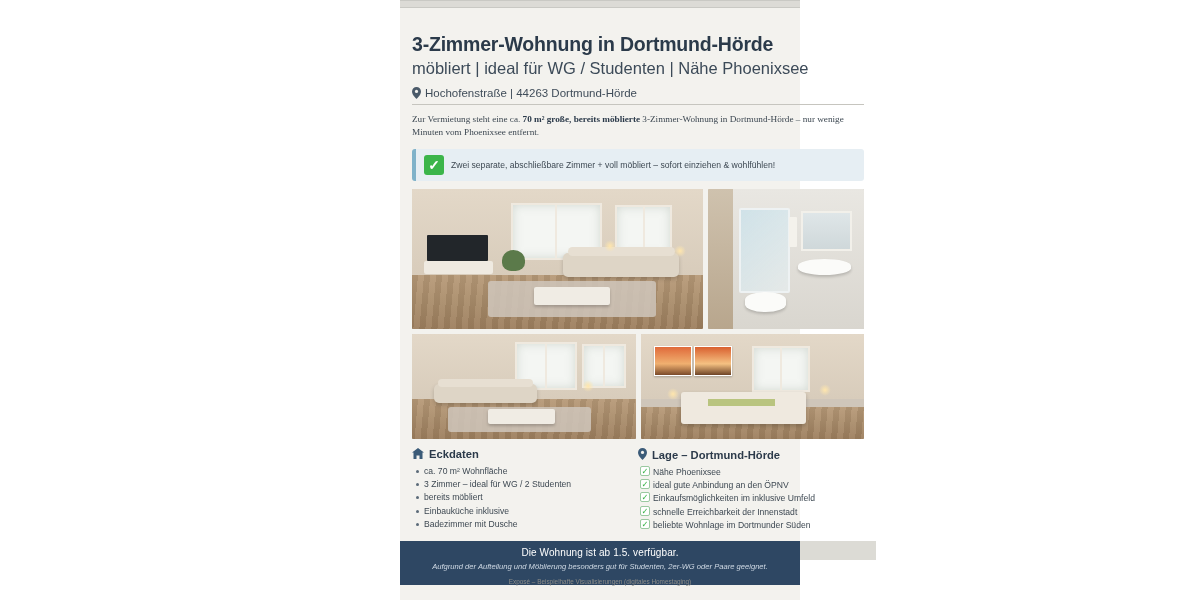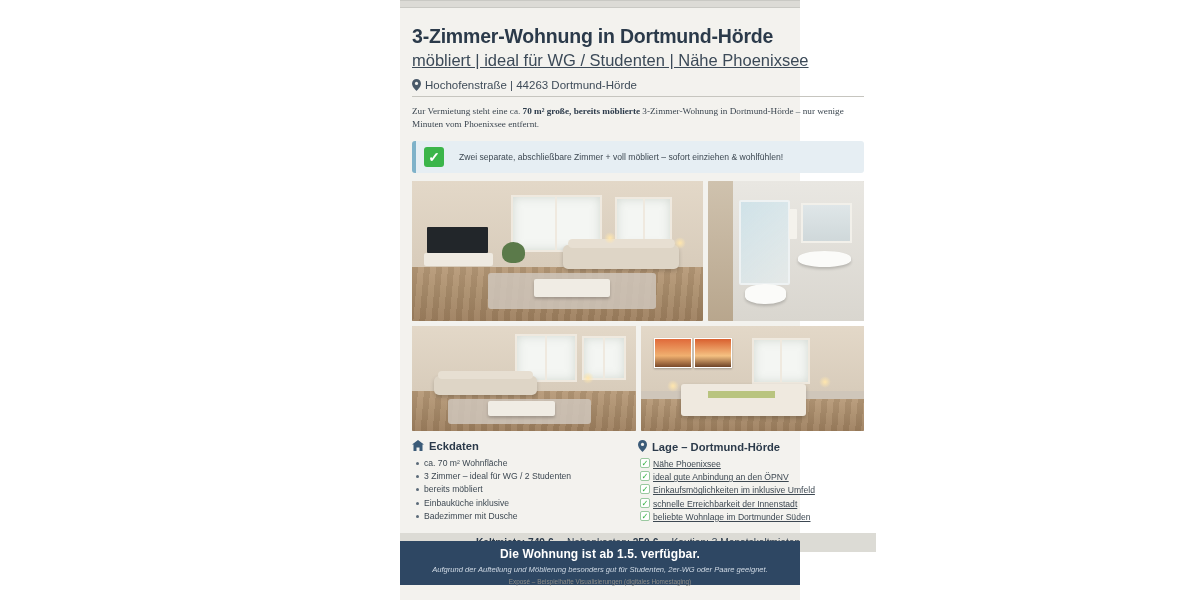--- a/index.html
+++ b/index.html
@@ -33,42 +33,41 @@
     background: #c9c9c4;
   }
   .topbar .inner {
     position: absolute;
     left: 0; top: 1px;
     width: 400px; height: 6px;
     background: #dcdbd6;
   }
   .content {
     position: absolute;
-    left: 0; top: 8px;
+    left: 0; top: 16px;
     width: 476px;
     padding: 8px 12px;
     box-sizing: border-box;
   }
 
   
   .headline {
     font-size: 19.5px;
     font-weight: bold;
     color: #2b3a4a;
     letter-spacing: -0.2px;
     margin: 10px 0 0 0;
     line-height: 1.12;
   }
   .subheadline {
     font-size: 16.5px;
     color: #3c4a58;
     margin: 3px 0 0 0;
     line-height: 1.15;
     font-weight: normal;
-    text-decoration: underline;
   }
   .addr-row {
     display: flex;
     align-items: center;
     gap: 4px;
     margin-top: 9px;
     padding-bottom: 5px;
     border-bottom: 1px solid #c6c5bf;
   }
   .addr-text {
@@ -116,21 +115,20 @@
     font-size: 10.3px;
     font-weight: bold;
     color: #2b3a4a;
     line-height: 1.25;
   }
   .hl-sub {
     font-size: 8.6px;
     color: #3d4852;
     line-height: 1.3;
     margin-top: 1px;
-    margin-left: 8px;
   }
 
   
   .gallery {
     margin-top: 8px;
     display: flex;
     flex-direction: column;
     gap: 5px;
   }
   .grow {
@@ -204,21 +202,21 @@
     padding-left: 10px;
   }
   .flist.bullets li:before {
     content: "";
     position: absolute;
     left: 2px; top: 5px;
     width: 3px; height: 3px;
     border-radius: 50%;
     background: #5b6a78;
   }
-  .flist.checks li { padding-left: 13px; text-decoration: underline; }
+  .flist.checks li { padding-left: 13px; }
   .flist.checks li:before {
     content: "\2713";
     position: absolute;
     left: 0; top: 0;
     color: #3bb54a;
     font-size: 8.4px;
     border: 1px solid #9ac9a0;
     border-radius: 2px;
     width: 8px; height: 8px;
     line-height: 8px;
@@ -247,22 +245,22 @@
     top: 541px;
     width: 400px;
     height: 44px;
     background: #2e4763;
     color: #ffffff;
     text-align: center;
     box-sizing: border-box;
     padding-top: 6px;
   }
   .footer .f1 {
-    font-size: 12px;
-    font-weight: bold;
+    font-size: 10px;
+    font-weight: normal;
     letter-spacing: .1px;
   }
   .footer .f2 {
     font-size: 7.6px;
     font-style: italic;
     color: #cfd9e4;
     margin-top: 4px;
   }
   .footnote {
     position: absolute;

